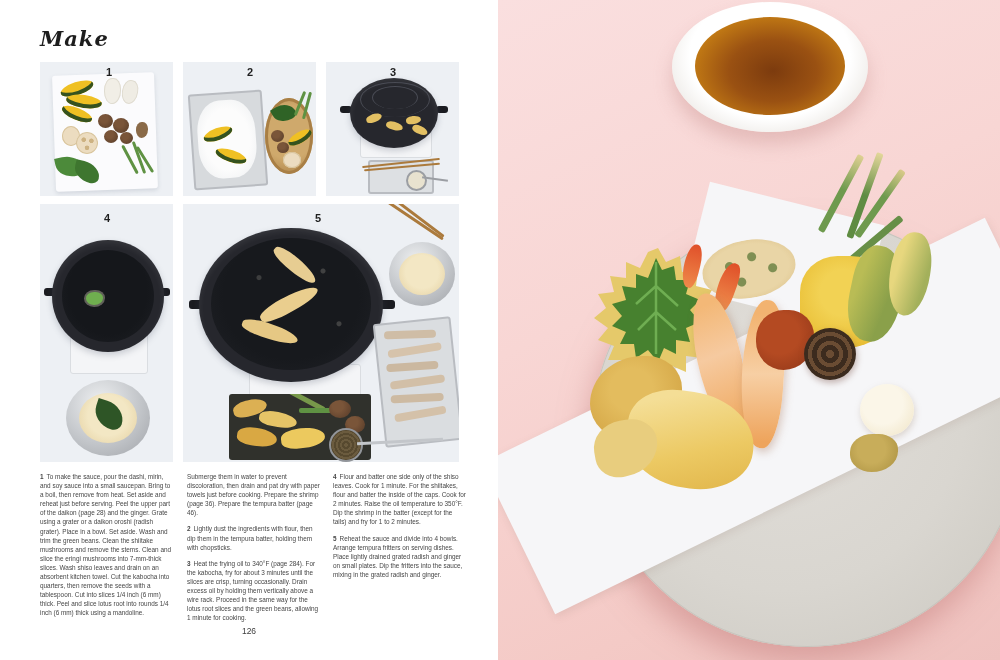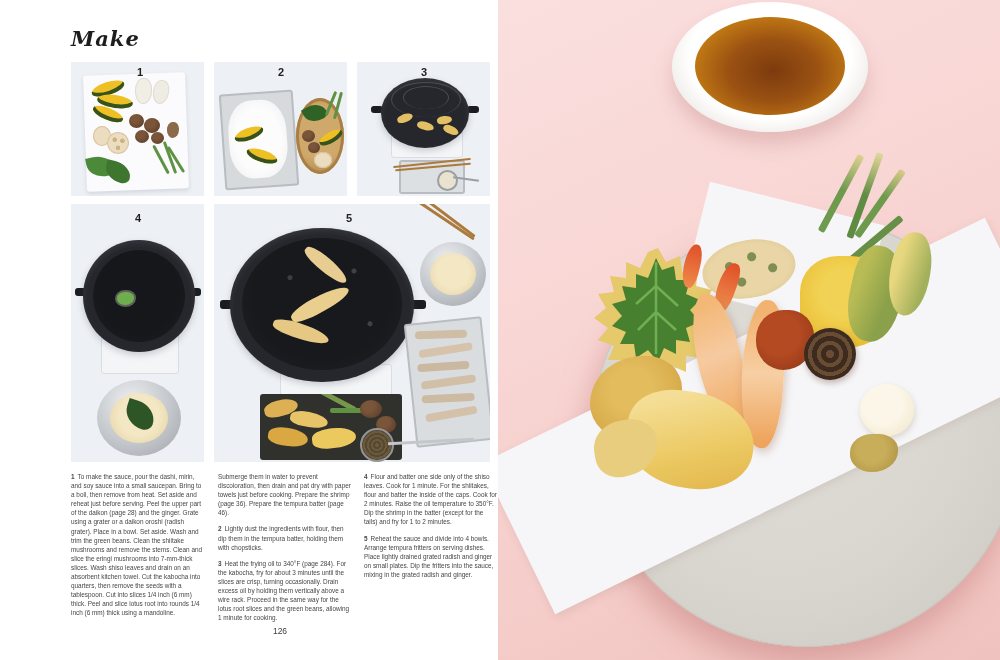--- a/index.html
+++ b/index.html
@@ -1,20 +1,20 @@
 <!DOCTYPE html>
 <html><head>
 <meta charset="utf-8">
 <style>
   html,body{margin:0;padding:0;}
   body{width:1000px;height:660px;position:relative;background:#ffffff;
        font-family:"Liberation Sans",sans-serif;overflow:hidden;}
   .abs{position:absolute;}
   
-  #left-page{left:0;top:0;width:554px;height:660px;background:#ffffff;margin-left:31px;}
+  #left-page{left:0;top:0;width:554px;height:660px;background:#ffffff;}
   #make-label{left:40px;top:26px;font:italic 700 21px "DejaVu Serif",serif;
               letter-spacing:1px;color:#1d1d1d;}
   #recipe-title{left:0;top:35px;width:458px;text-align:right;font-size:9.5px;
                 font-weight:700;letter-spacing:1.4px;color:#4a4a4a;}
   .ph{position:absolute;background:#edf0f4;overflow:hidden;}
   .num{position:absolute;font-weight:700;font-size:11px;color:#1f1f1f;z-index:9;}
   .board{position:absolute;background:#fbfbfd;border-radius:3px;
          box-shadow:0 2px 4px rgba(90,100,120,.18);}
   .wok{position:absolute;border-radius:50%;background:#26272d;
        box-shadow:inset 0 3px 6px rgba(255,255,255,.08),0 3px 6px rgba(70,80,100,.25);}

